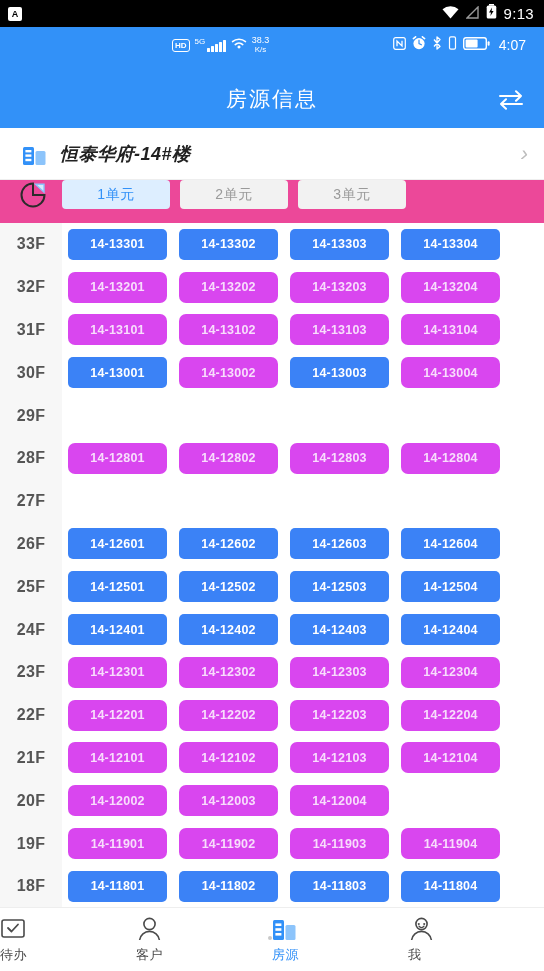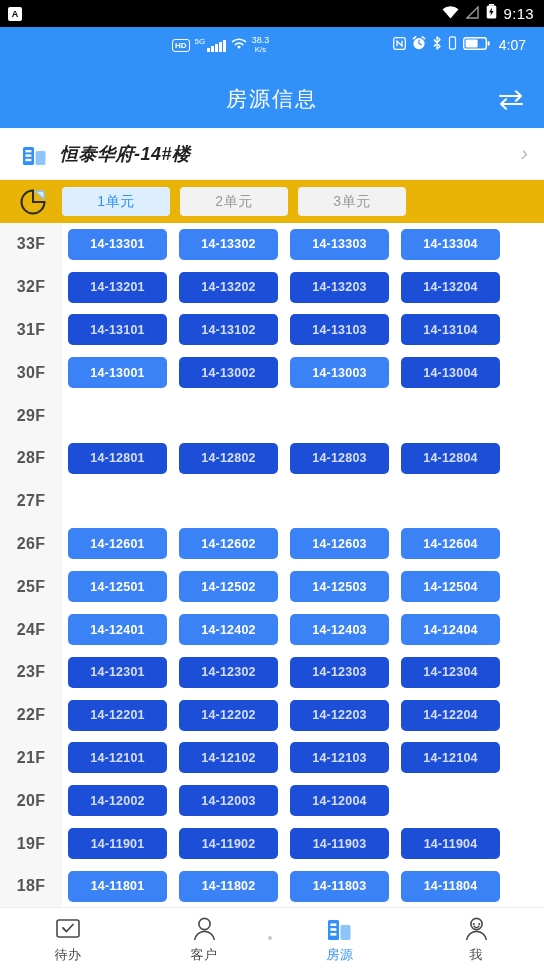--- a/index.html
+++ b/index.html
@@ -54,21 +54,21 @@
   .bld-row {
     flex: 0 0 52px; background: #ffffff; display: flex; align-items: center;
     padding: 0 16px 0 22px; border-bottom: 1px solid #eeeeee; font-style: italic;
   }
   .bld-icon { width: 26px; height: 24px; margin-right: 12px; flex: 0 0 26px; }
   .bld-name { font-size: 18px; color: #222222; font-weight: bold; letter-spacing: .5px; flex: 1; }
   .chev { color: #bdbdbd; font-size: 22px; font-weight: 300; line-height: 1; }
 
   
   .unit-row {
-    flex: 0 0 43px; background: #eab308; display: flex; align-items: center;
+    flex: 0 0 43px; background: #ec4899; display: flex; align-items: flex-start;
     padding: 0 14px 0 18px; gap: 10px;
   }
   .pie-ic { width: 30px; height: 30px; flex: 0 0 30px; margin-right: 4px; }
   .unit-tab {
     height: 29px; min-width: 108px; border-radius: 4px; display: flex;
     align-items: center; justify-content: center; font-size: 14px;
     background: #f2f2f2; color: #9a9a9a; letter-spacing: .5px;
   }
   .unit-tab.active { background: #ddeeff; color: #3291f8; }
 
@@ -85,29 +85,29 @@
     color: #555555; font-weight: bold; position: relative; z-index: 3;
     letter-spacing: .3px;
   }
   .cells { display: flex; gap: 12px; padding-left: 6px; }
   .cell {
     width: 99px; height: 31px; border-radius: 5px; display: flex;
     align-items: center; justify-content: center; font-size: 12.5px;
     font-weight: bold; color: #ffffff; letter-spacing: .2px;
   }
   .cell.sold { background: #3b82f6; }
-  .cell.free { background: #1d4ed8; color: rgba(255,255,255,.82); }
+  .cell.free { background: #d946ef; color: rgba(255,255,255,.82); border-radius: 7px; }
 
   
   .botnav {
     flex: 0 0 64px; background: #ffffff; border-top: 1px solid #eeeeee;
     display: flex; align-items: center;
   }
   .nav-item {
-    flex: 1 1 25%; display: flex; flex-direction: column; align-items: center;
+    flex: 1 1 25%; display: flex; flex-direction: column; 
     justify-content: center; gap: 4px;
   }
   .nav-ic { width: 26px; height: 26px; display: flex; align-items: center; justify-content: center; }
   .nav-lbl { font-size: 13px; color: #4a4a4a; letter-spacing: .5px; }
   .nav-item.active .nav-lbl { color: #3291f8; }
   .dot-sep { width: 4px; height: 4px; border-radius: 50%; background: #c9c9c9; position: absolute; left: 268px; bottom: 31px; }
 </style>
 </head>
 <body>
 

